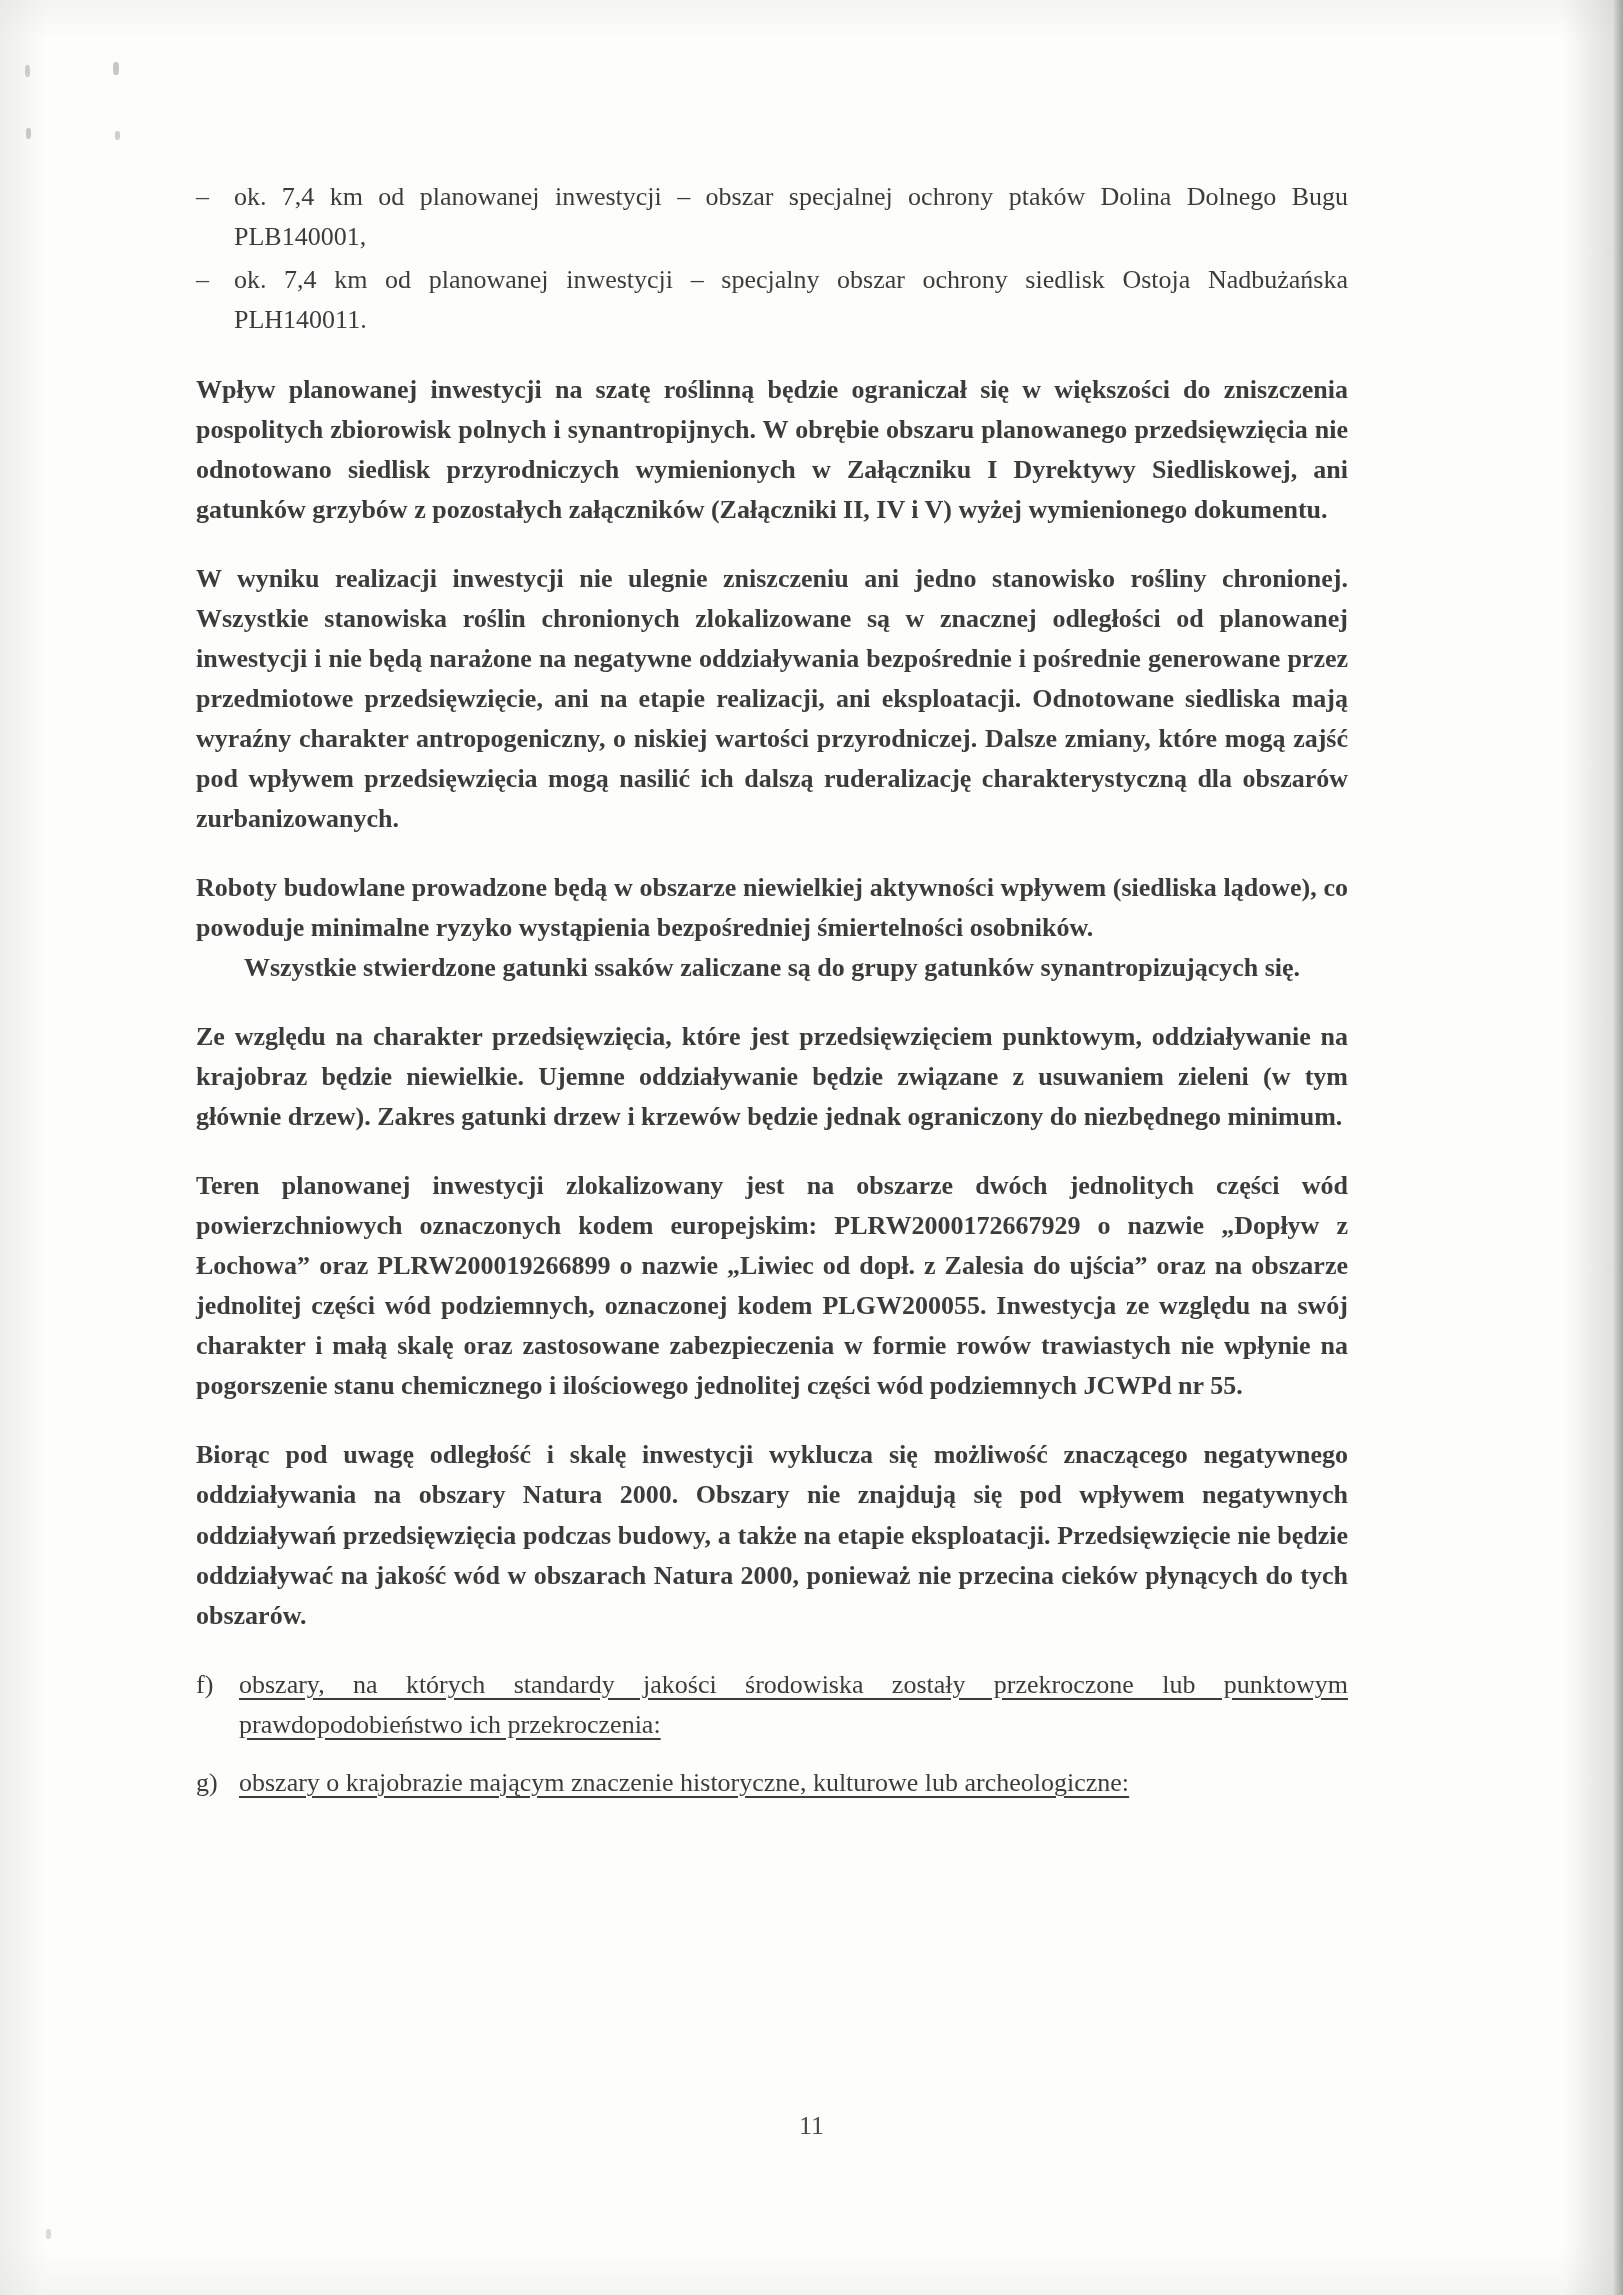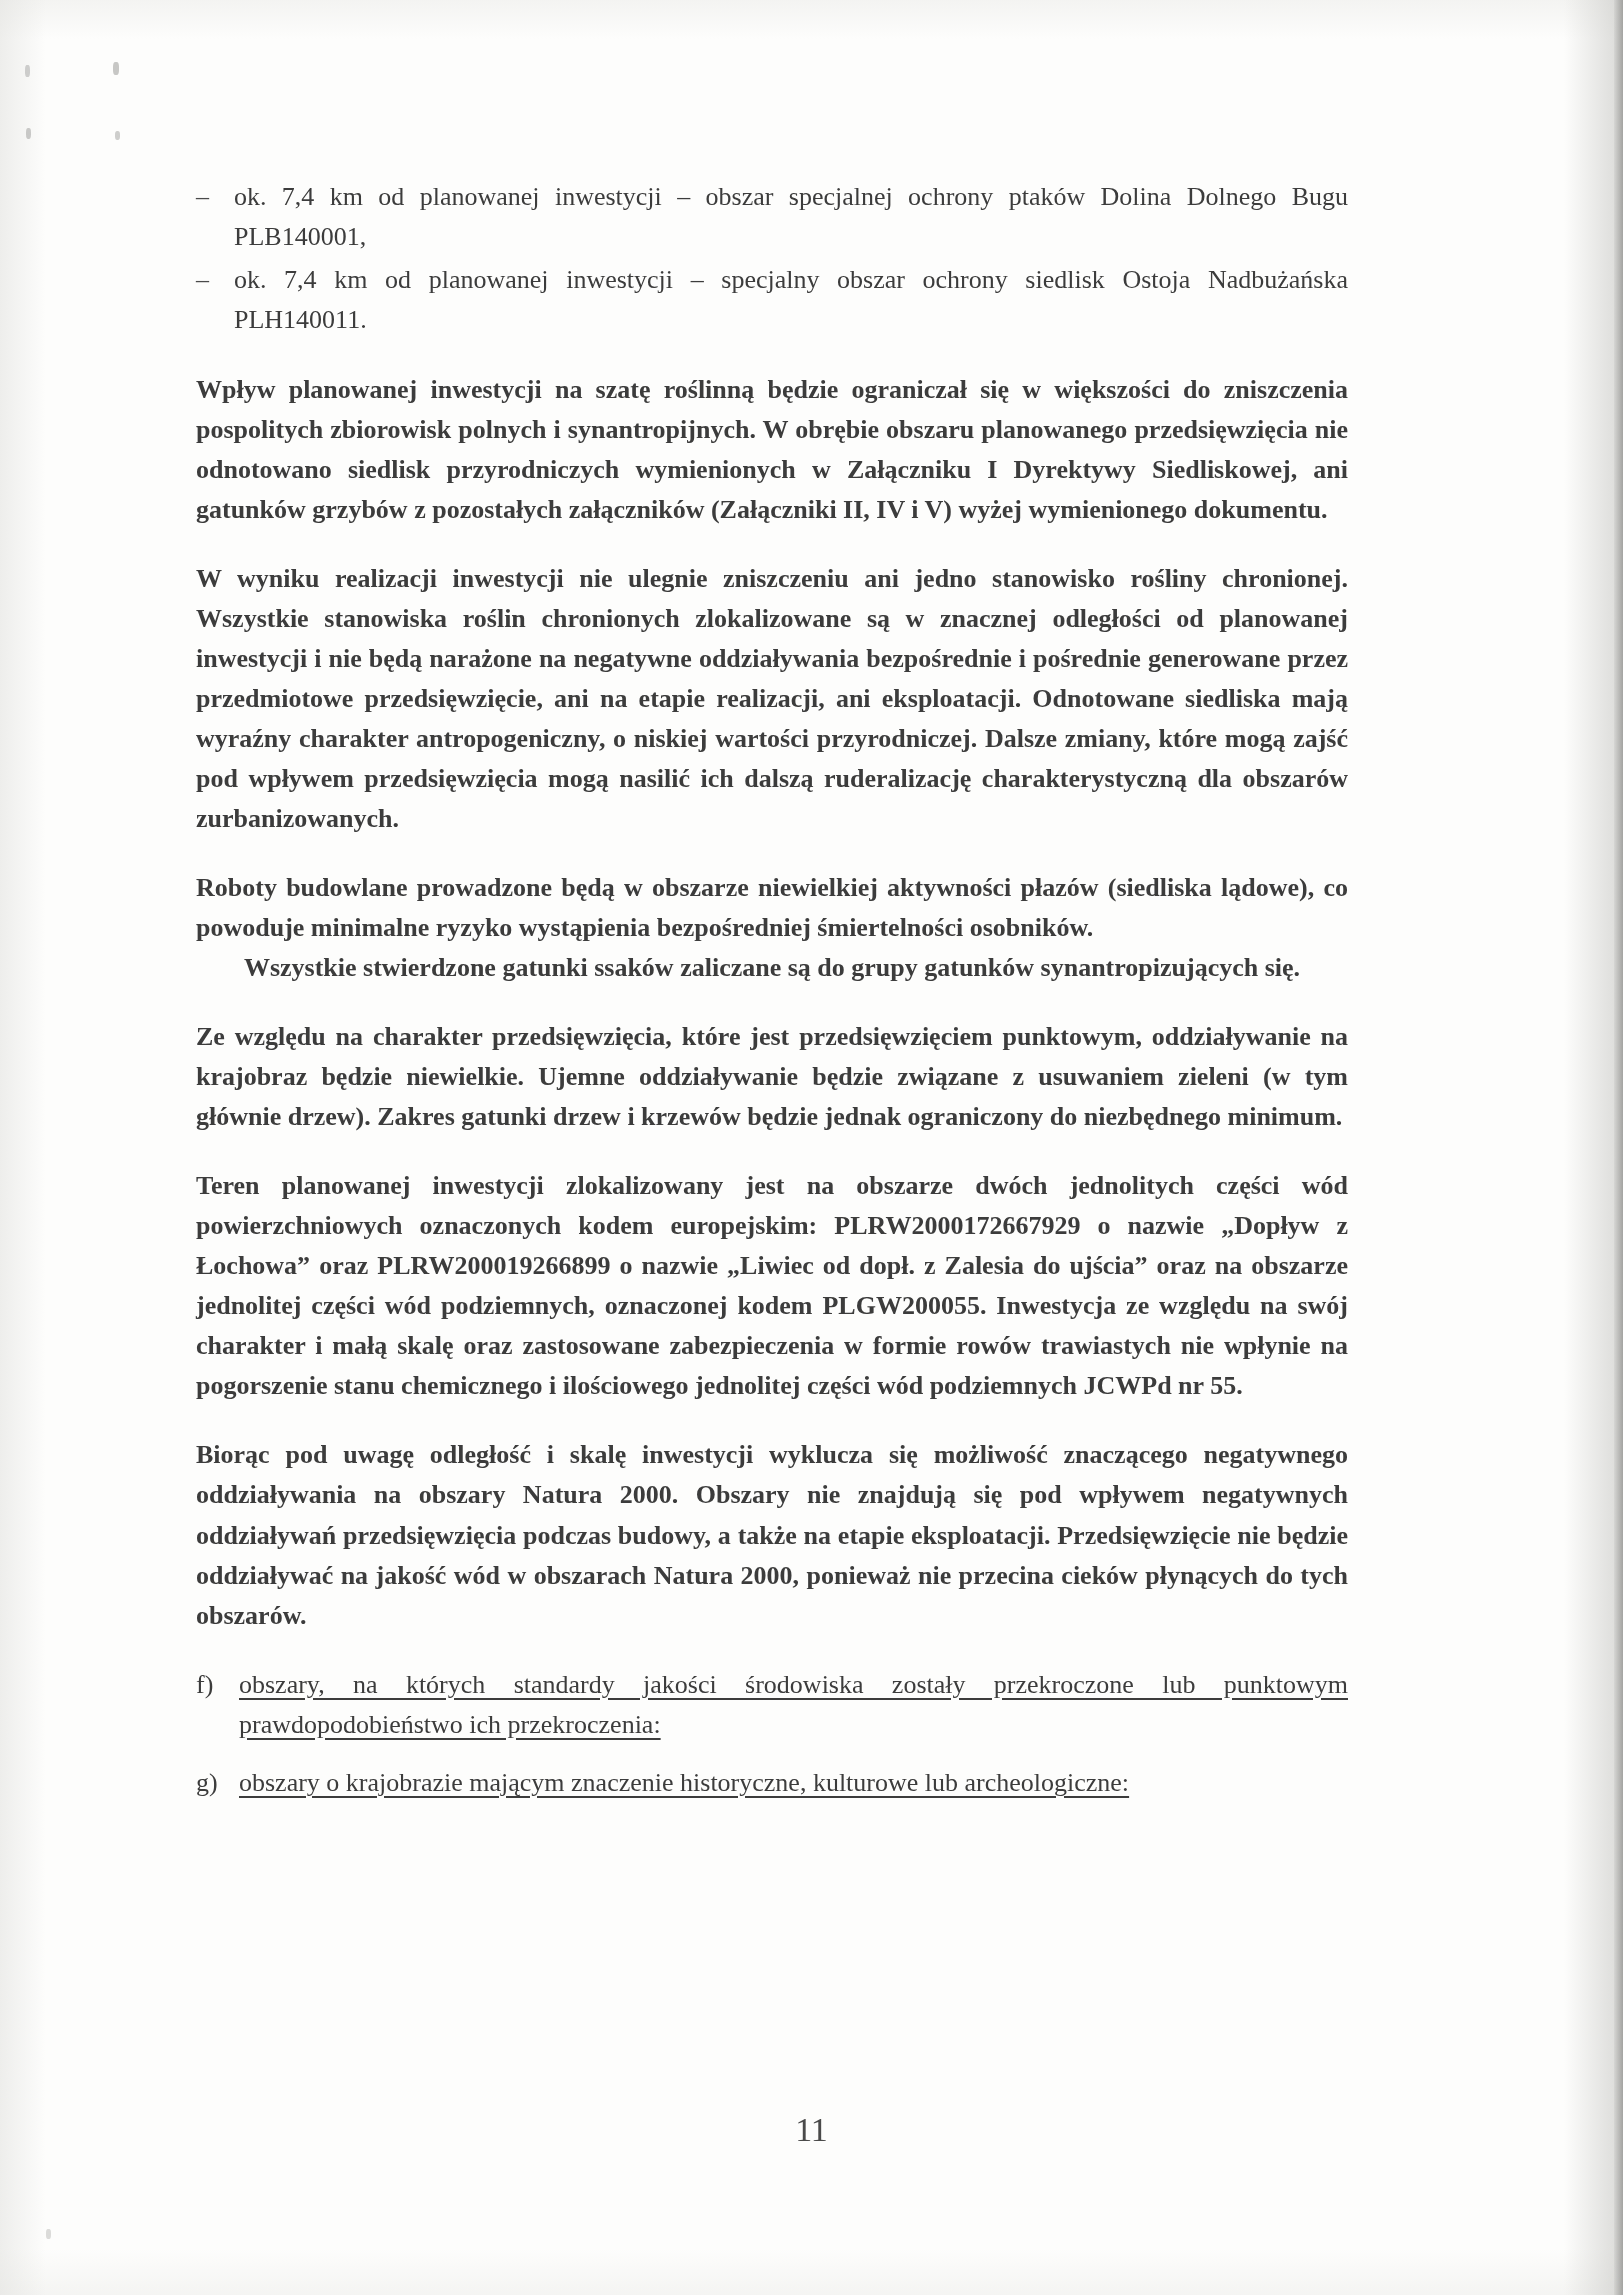--- a/index.html
+++ b/index.html
@@ -113,21 +113,21 @@
     display: inline;
   }
   .gap-sm { height: 17px; }
 
   .page-number {
     position: absolute;
     left: 0;
     right: 0;
     top: 2111px;
     text-align: center;
-    font-size: 34px;
+    font-size: 26px;
     color: #4a4a4a;
     font-family: "Liberation Serif", "DejaVu Serif", serif;
   }
 </style>
 </head>
 <body>
 
 <div class="page">
 
   <div class="paper-tint"></div>
@@ -149,21 +149,21 @@
       <div class="bullet-row">
         <span class="bullet-dash">–</span>
         <span>ok. 7,4 km od planowanej inwestycji – specjalny obszar ochrony siedlisk Ostoja Nadbużańska PLH140011.</span>
       </div>
     </div>
 
     <p class="para">Wpływ planowanej inwestycji na szatę roślinną będzie ograniczał się w większości do zniszczenia pospolitych zbiorowisk polnych i synantropijnych. W obrębie obszaru planowanego przedsięwzięcia nie odnotowano siedlisk przyrodniczych wymienionych w Załączniku I Dyrektywy Siedliskowej, ani gatunków grzybów z pozostałych załączników (Załączniki II, IV i V) wyżej wymienionego dokumentu.</p>
 
     <p class="para">W wyniku realizacji inwestycji nie ulegnie zniszczeniu ani jedno stanowisko rośliny chronionej. Wszystkie stanowiska roślin chronionych zlokalizowane są w znacznej odległości od planowanej inwestycji i nie będą narażone na negatywne oddziaływania bezpośrednie i pośrednie generowane przez przedmiotowe przedsięwzięcie, ani na etapie realizacji, ani eksploatacji. Odnotowane siedliska mają wyraźny charakter antropogeniczny, o niskiej wartości przyrodniczej. Dalsze zmiany, które mogą zajść pod wpływem przedsięwzięcia mogą nasilić ich dalszą ruderalizację charakterystyczną dla obszarów zurbanizowanych.</p>
 
-    <p class="para tight">Roboty budowlane prowadzone będą w obszarze niewielkiej aktywności płazów (siedliska lądowe), co powoduje minimalne ryzyko wystąpienia bezpośredniej śmiertelności osobników.</p>
+    <p class="para tight">Roboty budowlane prowadzone będą w obszarze niewielkiej aktywności wpływem (siedliska lądowe), co powoduje minimalne ryzyko wystąpienia bezpośredniej śmiertelności osobników.</p>
     <p class="para last-line">Wszystkie stwierdzone gatunki ssaków zaliczane są do grupy gatunków synantropizujących się.</p>
 
     <p class="para">Ze względu na charakter przedsięwzięcia, które jest przedsięwzięciem punktowym, oddziaływanie na krajobraz będzie niewielkie. Ujemne oddziaływanie będzie związane z usuwaniem zieleni (w tym głównie drzew). Zakres gatunki drzew i krzewów będzie jednak ograniczony do niezbędnego minimum.</p>
 
     <p class="para">Teren planowanej inwestycji zlokalizowany jest na obszarze dwóch jednolitych części wód powierzchniowych oznaczonych kodem europejskim: PLRW2000172667929 o nazwie „Dopływ z Łochowa” oraz PLRW200019266899 o nazwie „Liwiec od dopł. z Zalesia do ujścia” oraz na obszarze jednolitej części wód podziemnych, oznaczonej kodem PLGW200055. Inwestycja ze względu na swój charakter i małą skalę oraz zastosowane zabezpieczenia w formie rowów trawiastych nie wpłynie na pogorszenie stanu chemicznego i ilościowego jednolitej części wód podziemnych JCWPd nr 55.</p>
 
     <p class="para">Biorąc pod uwagę odległość i skalę inwestycji wyklucza się możliwość znaczącego negatywnego oddziaływania na obszary Natura 2000. Obszary nie znajdują się pod wpływem negatywnych oddziaływań przedsięwzięcia podczas budowy, a także na etapie eksploatacji. Przedsięwzięcie nie będzie oddziaływać na jakość wód w obszarach Natura 2000, ponieważ nie przecina cieków płynących do tych obszarów.</p>
 
 
     <div class="section-letter-block">

